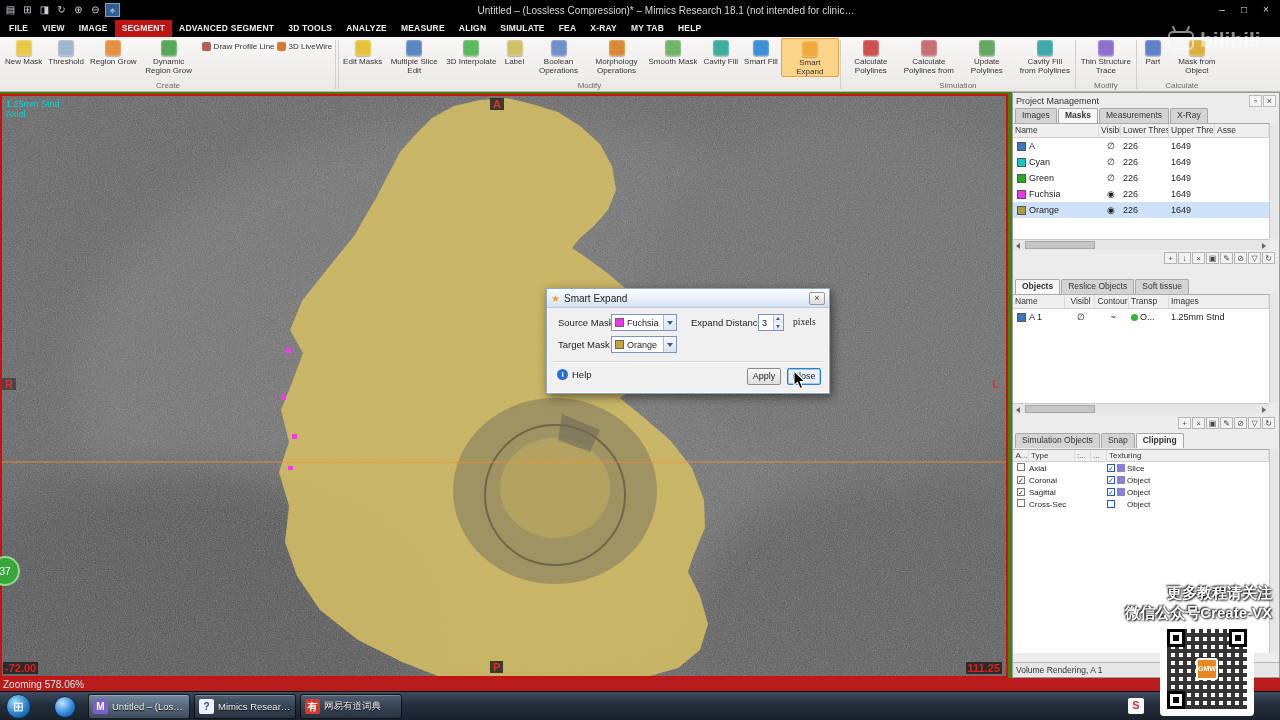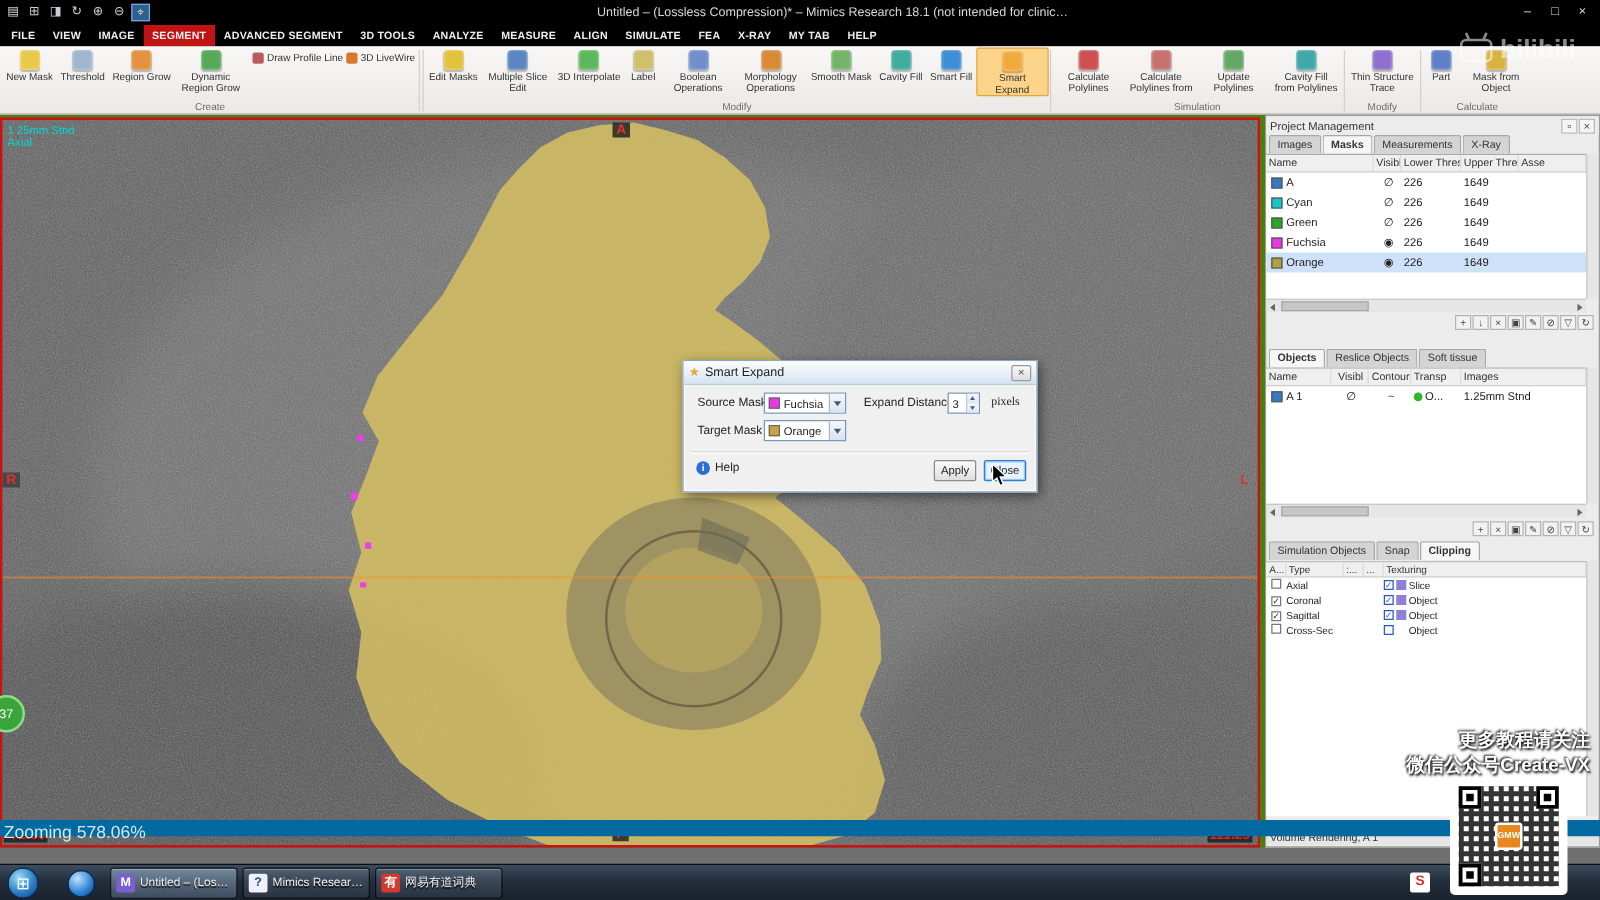--- a/index.html
+++ b/index.html
@@ -85,21 +85,21 @@
   .h-thumb { position:absolute; left:12px; top:1px; width:70px; height:8px; background:#c6c6c6; border:1px solid #a8a8a8; }
   .arr { position:absolute; width:0; height:0; }
   .arr.left { left:3px; top:3px; border-top:3px solid transparent; border-bottom:3px solid transparent; border-right:4px solid #666; }
   .arr.right { right:3px; top:3px; border-top:3px solid transparent; border-bottom:3px solid transparent; border-left:4px solid #666; }
   .tools { position:absolute; right:4px; display:flex; gap:1px; }
   .tl1{ top:159px; } .tl2{ top:324px; }
   .ticon { width:13px; height:12px; border:1px solid #b4b4b4; background:#f2f2f2; font-size:8px; line-height:11px; text-align:center; color:#444; }
   .p-footer { position:absolute; left:0; bottom:1px; width:100%; height:14px; background:#e6e6e6; border-top:1px solid #b8b8b8; font-size:8.5px; padding:2px 3px 0; color:#333; }
 
   
-  .statusbar { position:absolute; left:0; top:656px; width:1280px; height:13px; background:#0369a1; color:#cfe8ea; font-size:14px; padding:1px 3px; }
+  .statusbar { position:absolute; left:0; top:678px; width:1280px; height:13px; background:#b91c1c; color:#cfe8ea; font-size:10px; padding:1px 3px; }
 
   
   .dlg { position:absolute; left:546px; top:288px; width:284px; height:106px; background:#f0f0f0; border:1px solid #89a7c8; box-shadow:2px 3px 9px rgba(0,0,0,.5), inset 0 0 0 1px #fff; z-index:50; font-size:9.5px; color:#222; }
   .dlg-title { height:19px; background:linear-gradient(#fdfeff,#d4e2f1); border-bottom:1px solid #b9c9da; display:flex; align-items:center; gap:4px; padding:0 4px; font-size:10px; }
   .dlg-star { color:#f0a030; font-size:10px; }
   .dlg-x { margin-left:auto; width:16px; height:13px; border:1px solid #9a9a9a; background:linear-gradient(#fafafa,#dcdcdc); text-align:center; line-height:11px; font-size:9px; color:#444; border-radius:2px; }
   .dlg-lbl { position:absolute; }
   .l-src{ left:11px; top:28px; } .l-tgt{ left:11px; top:50px;text-align:right; } .l-dist{ left:144px; top:28px; } .l-px{ left:246px; top:28px;font-family:Liberation Serif, serif; }
   .dd { position:absolute; left:64px; width:66px; height:17px; background:#fff; border:1px solid #7a96b8; display:flex; align-items:center; gap:3px; padding-left:3px; font-size:9px; }
   .dd1{ top:25px; } .dd2{ top:47px; }

